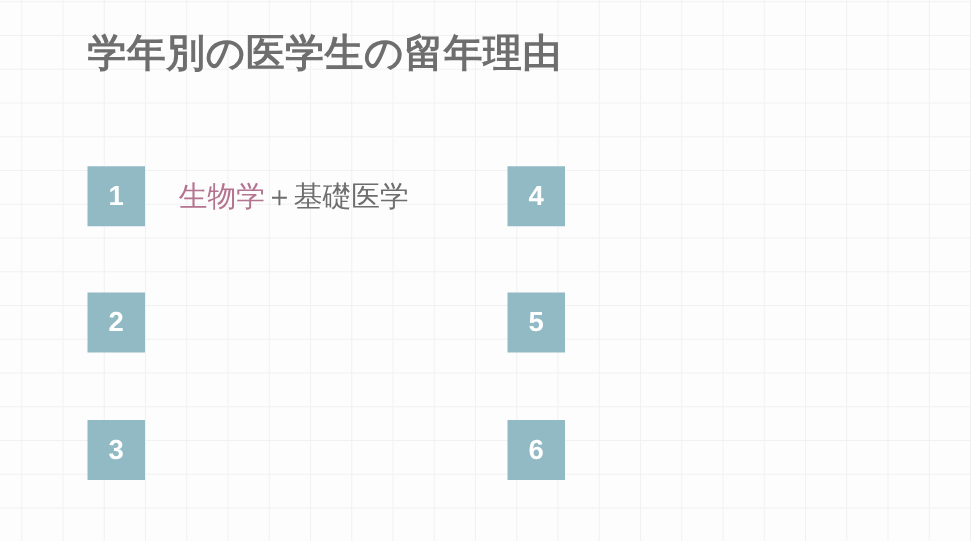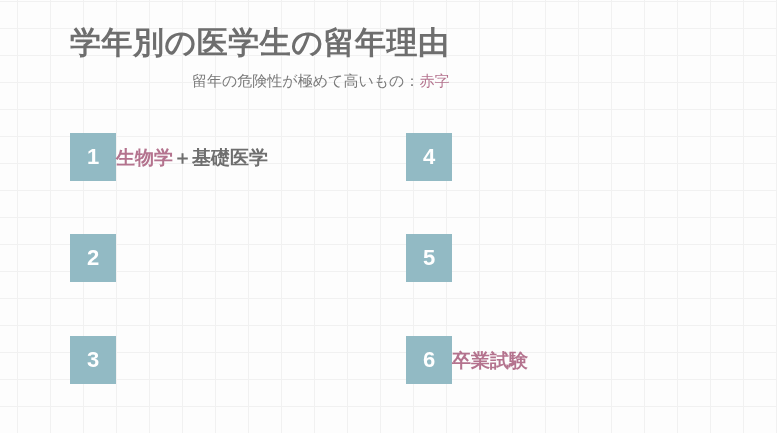--- a/index.html
+++ b/index.html
@@ -18,21 +18,20 @@
     position: relative;
     width: 777px;
     height: 433px;
     background-color: #fdfdfd;
     background-image:
       linear-gradient(to right, #f1f1f1 1px, transparent 1px),
       linear-gradient(to bottom, #f1f1f1 1px, transparent 1px);
     background-size: 33px 27px;
     background-position: 17px 1px;
     overflow: hidden;
-    text-align: right;
   }
 
   .header {
     position: absolute;
     left: 70px;
     top: 24px;
   }
 
   .page-title {
     font-size: 31px;
@@ -86,44 +85,42 @@
     display: flex;
     align-items: center;
     justify-content: center;
     font-size: 22px;
     font-weight: bold;
     flex: 0 0 auto;
     line-height: 1;
   }
 
   .item-label {
-    font-size: 19px;
-    font-weight: bold;
+    margin-left: 27px;
+    font-size: 23px;
+    font-weight: normal;
     line-height: 1;
     white-space: nowrap;
   }
 
   .seg-normal {
     color: #6e6e6e;
   }
 
   .seg-highlight {
     color: #b4738e;
   }
 </style>
 </head>
 <body>
 
 <div class="slide">
 
   <div class="header">
     <h1 class="page-title">学年別の医学生の留年理由</h1>
-    <p class="page-subtitle">
-      <span>留年の危険性が極めて高いもの：</span><span class="subtitle-highlight">赤字</span>
-    </p>
   </div>
 
   <div class="items-grid">
       <div class="item-row col-left row-0">
         <div class="item-number-box">1</div>
         <div class="item-label"><span class="seg-highlight">生物学</span><span class="seg-normal">＋基礎医学</span></div>
       </div>
       <div class="item-row col-left row-1">
         <div class="item-number-box">2</div>
       </div>
@@ -131,17 +128,16 @@
         <div class="item-number-box">3</div>
       </div>
       <div class="item-row col-right row-0">
         <div class="item-number-box">4</div>
       </div>
       <div class="item-row col-right row-1">
         <div class="item-number-box">5</div>
       </div>
       <div class="item-row col-right row-2">
         <div class="item-number-box">6</div>
-        <div class="item-label"><span class="seg-highlight">卒業試験</span></div>
       </div>
     </div>
 
 </div>
 
 </body></html>

